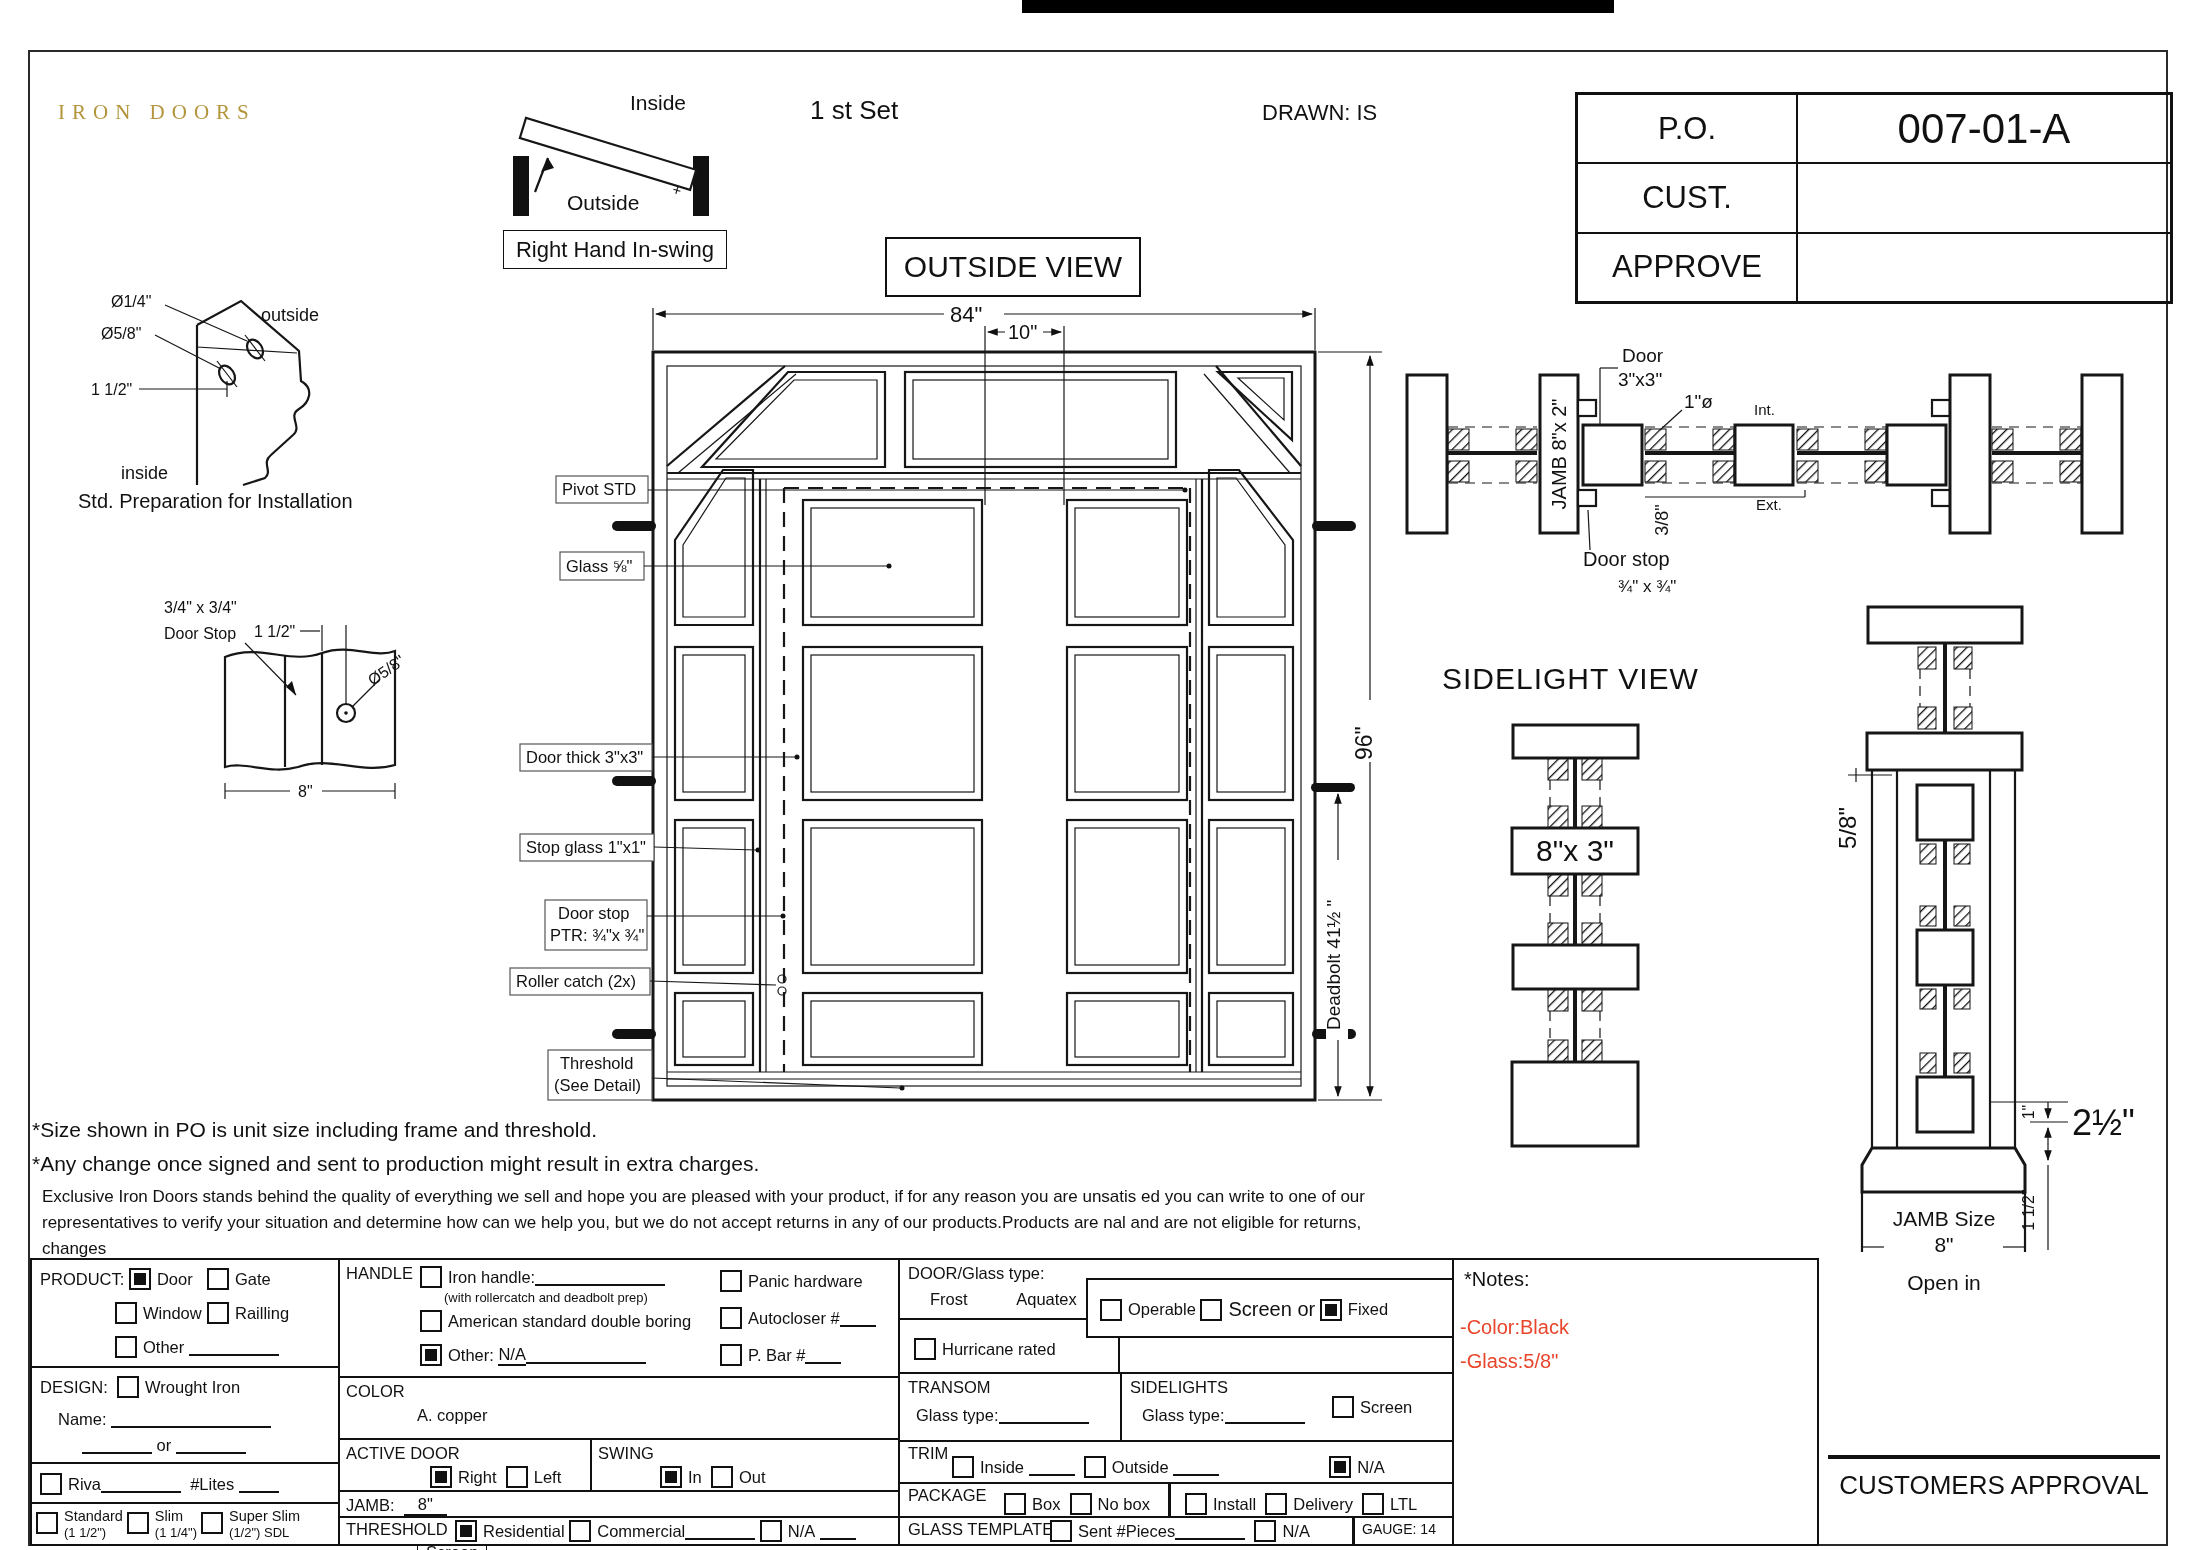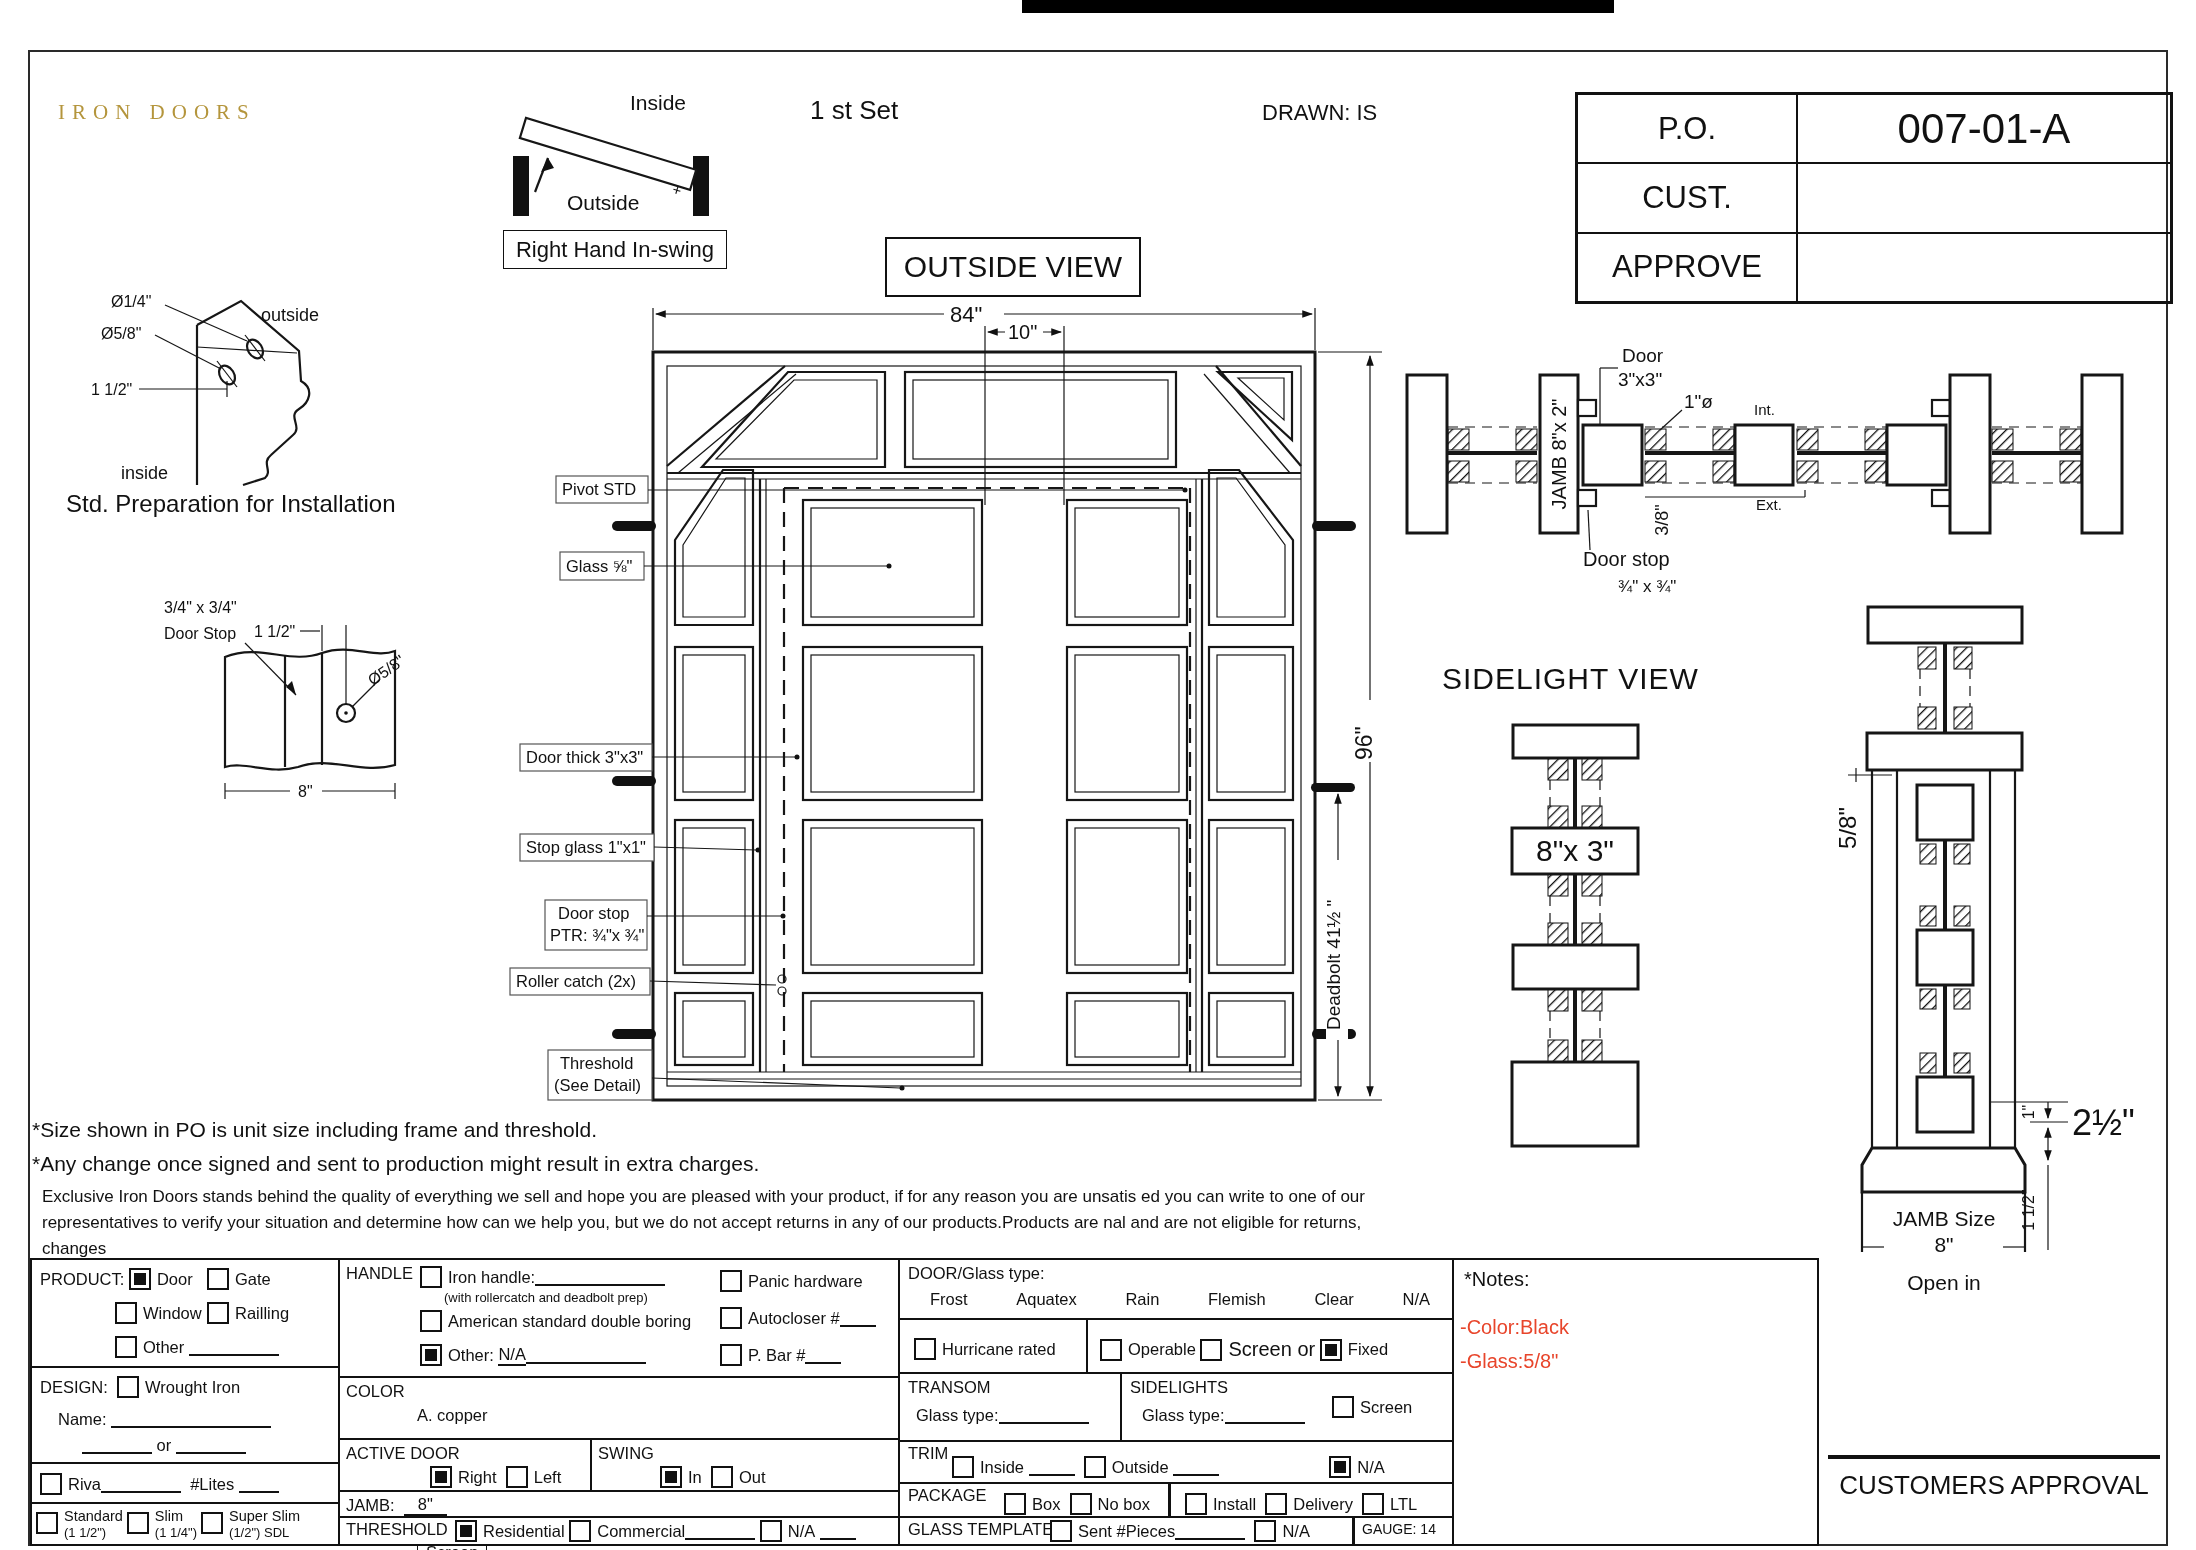--- a/index.html
+++ b/index.html
@@ -99,21 +99,21 @@
     <line x1="90" y1="20" x2="172" y2="56" class="ln t1"></line>
     <line x1="80" y1="50" x2="146" y2="84" class="ln t1"></line>
     <line x1="64" y1="104" x2="152" y2="104" class="ln t1"></line>
     <line x1="152" y1="96" x2="152" y2="112" class="ln t1"></line>
     <text x="36" y="22" font-size="16">Ø1/4"</text>
     <text x="26" y="54" font-size="16">Ø5/8"</text>
     <text x="16" y="110" font-size="16">1 1/2"</text>
     <text x="186" y="36" font-size="18">outside</text>
     <text x="46" y="194" font-size="18">inside</text>
   </svg>
-  <div class="abs" style="left:66px;top:490px;font-size:24px;">Std. Preparation for Installation</div>
+  <div class="abs" style="left:78px;top:490px;font-size:20px;">Std. Preparation for Installation</div>
 
   <svg class="abs" style="left:150px;top:595px;" width="300" height="225" viewBox="0 0 300 225">
     <path class="ln t2" d="M75,62 C110,48 140,70 172,58 C200,48 225,64 245,56 L245,170 C210,180 180,160 148,172 C120,180 95,166 75,172 Z" fill="#fff"></path>
     <line x1="135" y1="60" x2="135" y2="172" class="ln t2"></line>
     <line x1="172" y1="58" x2="172" y2="170" class="ln t2"></line>
     <circle cx="196" cy="118" r="9" class="ln t2"></circle>
     <circle cx="196" cy="118" r="1.8" fill="#111"></circle>
     <line x1="172" y1="30" x2="172" y2="56" class="ln t1"></line>
     <line x1="196" y1="30" x2="196" y2="110" class="ln t1"></line>
     <line x1="150" y1="36" x2="170" y2="36" class="ln t1"></line>
@@ -586,21 +586,21 @@
       <span class="opt">Clear</span>
       <span class="opt">N/A</span>
     </div>
   </div>
   <div class="cell" style="left:898px;top:1318px;width:190px;height:56px;padding-left:28px;">
     <div class="abs" style="left:14px;top:18px;display:flex;align-items:center;">
       <span class="cb"></span>
       <span>Hurricane rated</span>
     </div>
   </div>
-  <div class="cell" style="left:1086px;top:1318px;width:366px;height:56px;">
+  <div class="cell" style="left:1086px;top:1278px;width:366px;height:56px;">
     <div class="abs" style="left:12px;top:18px;display:flex;align-items:center;">
       <span class="cb"></span>
       <span>Operable</span>&nbsp;
       <span class="cb"></span>
       <span style="font-size:20px;">Screen or</span>&nbsp;
       <span class="cb on"></span>
       <span>Fixed</span>
     </div>
   </div>
   <div class="cell" style="left:898px;top:1372px;width:224px;height:70px;">

